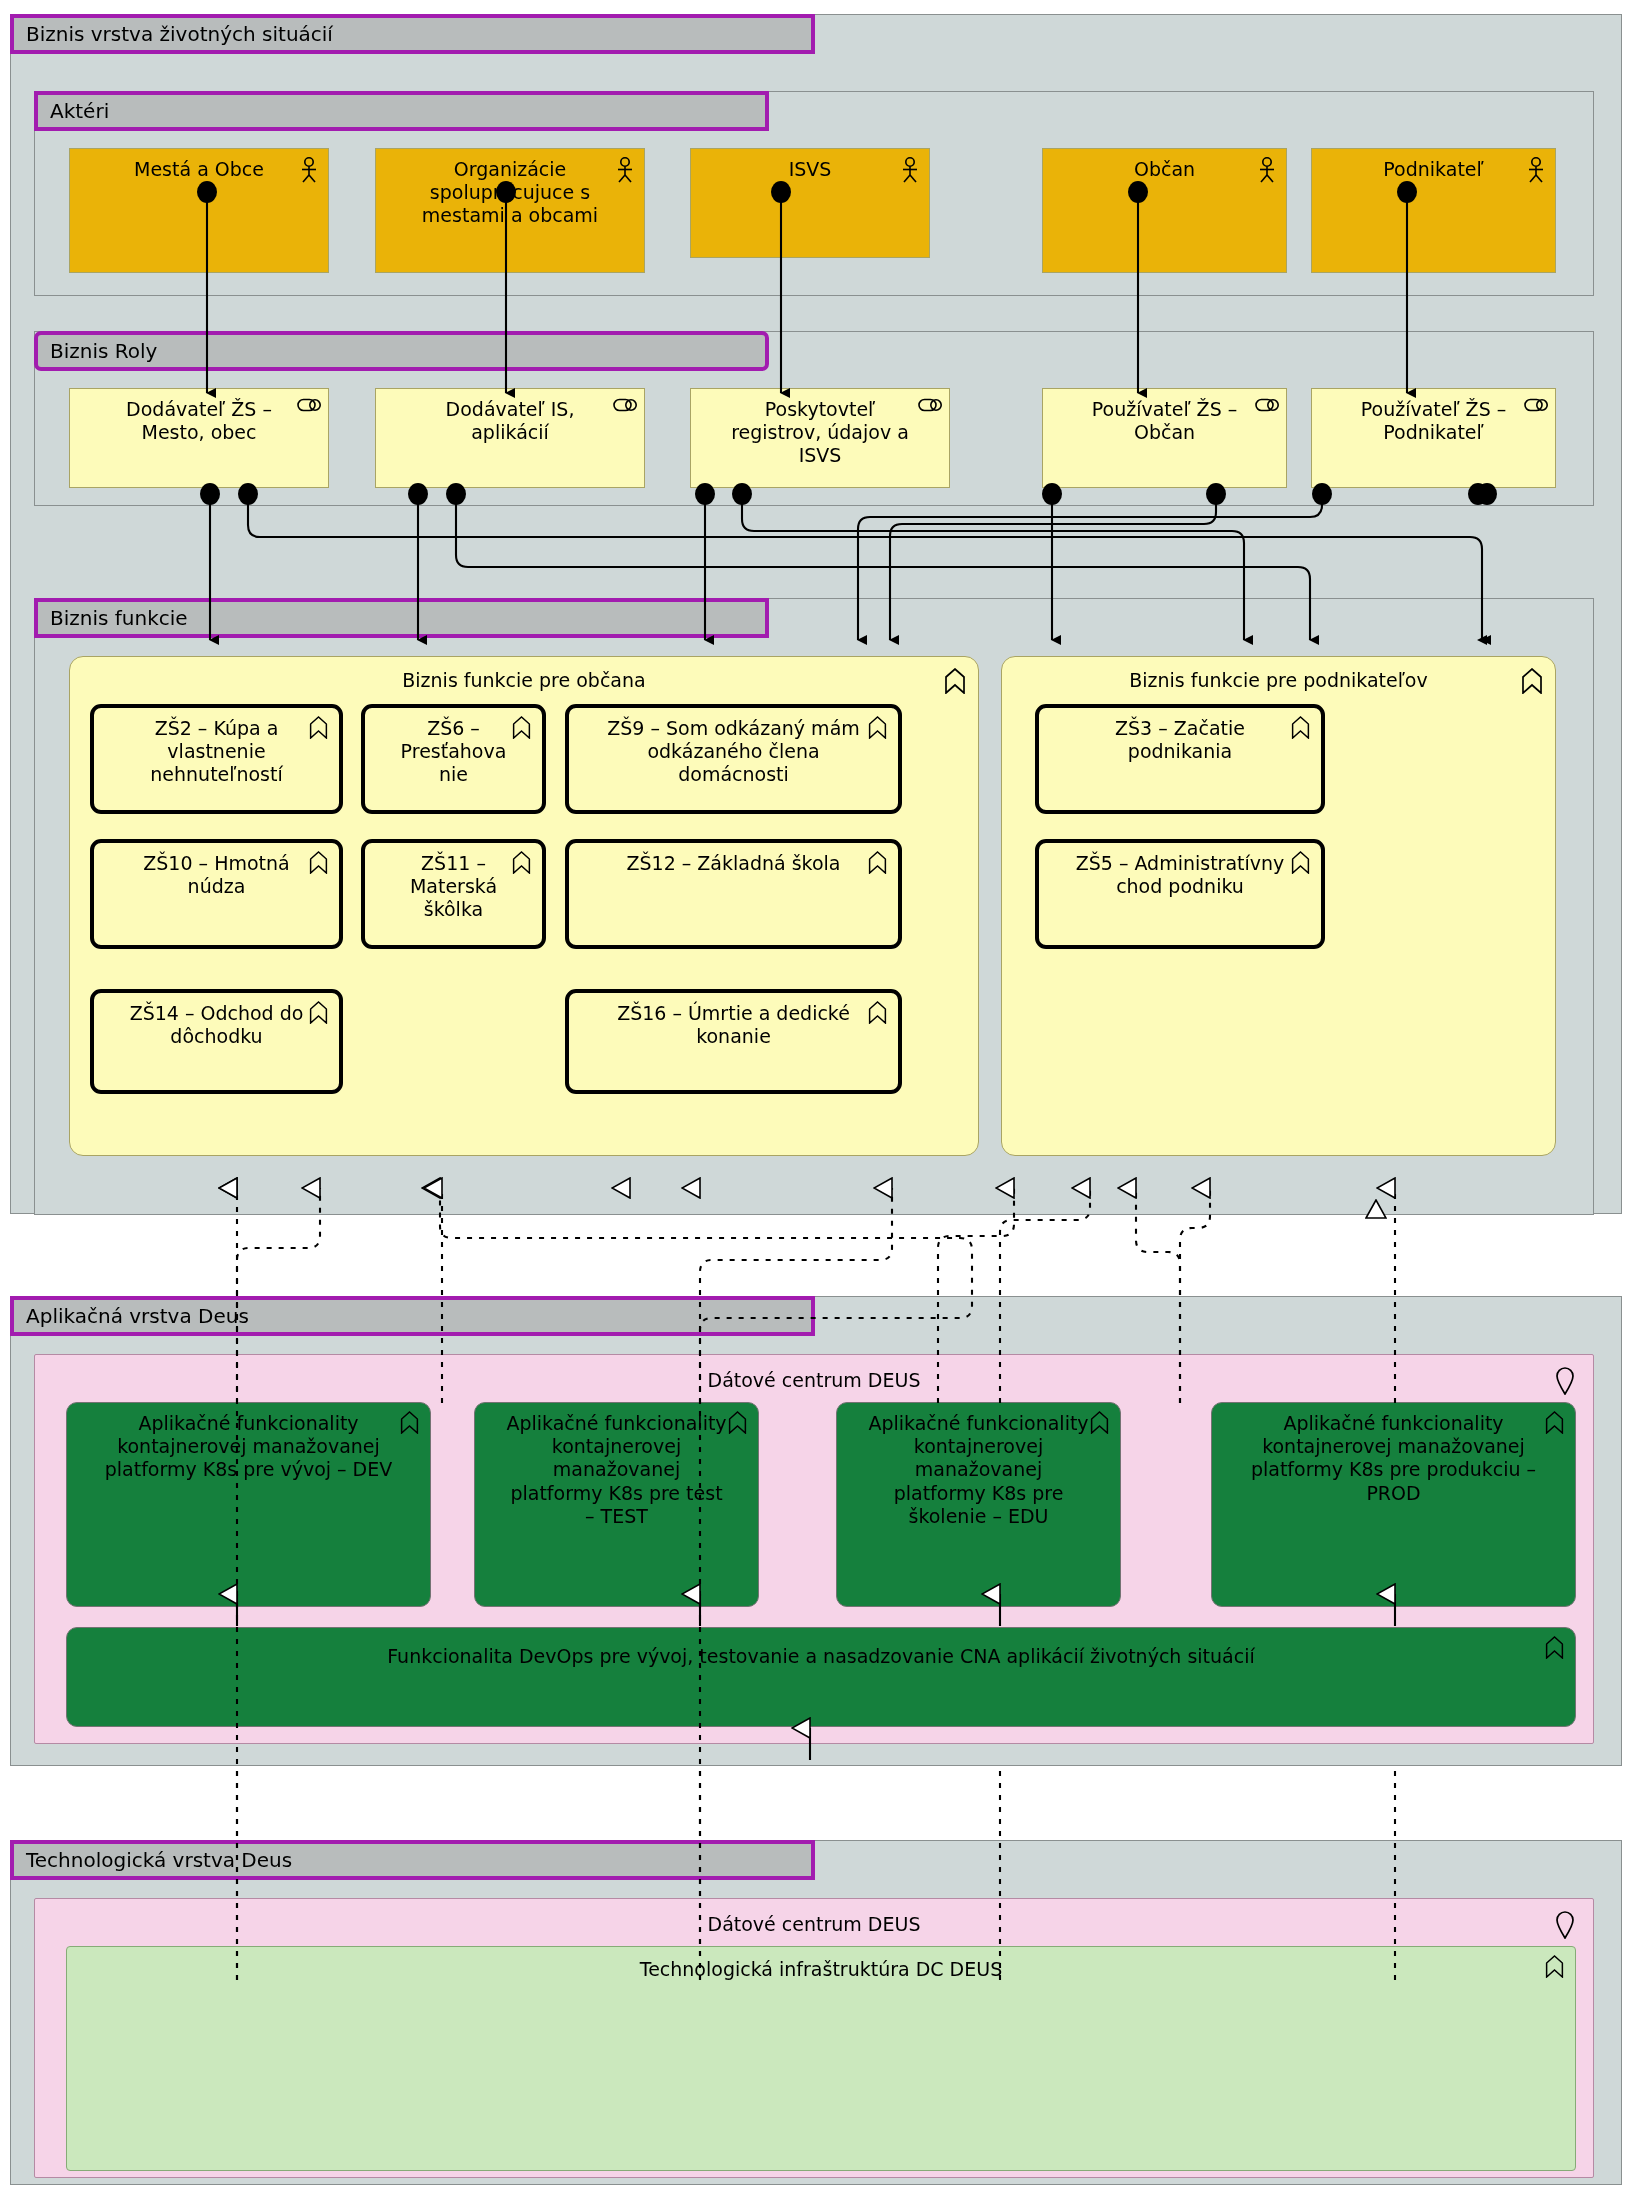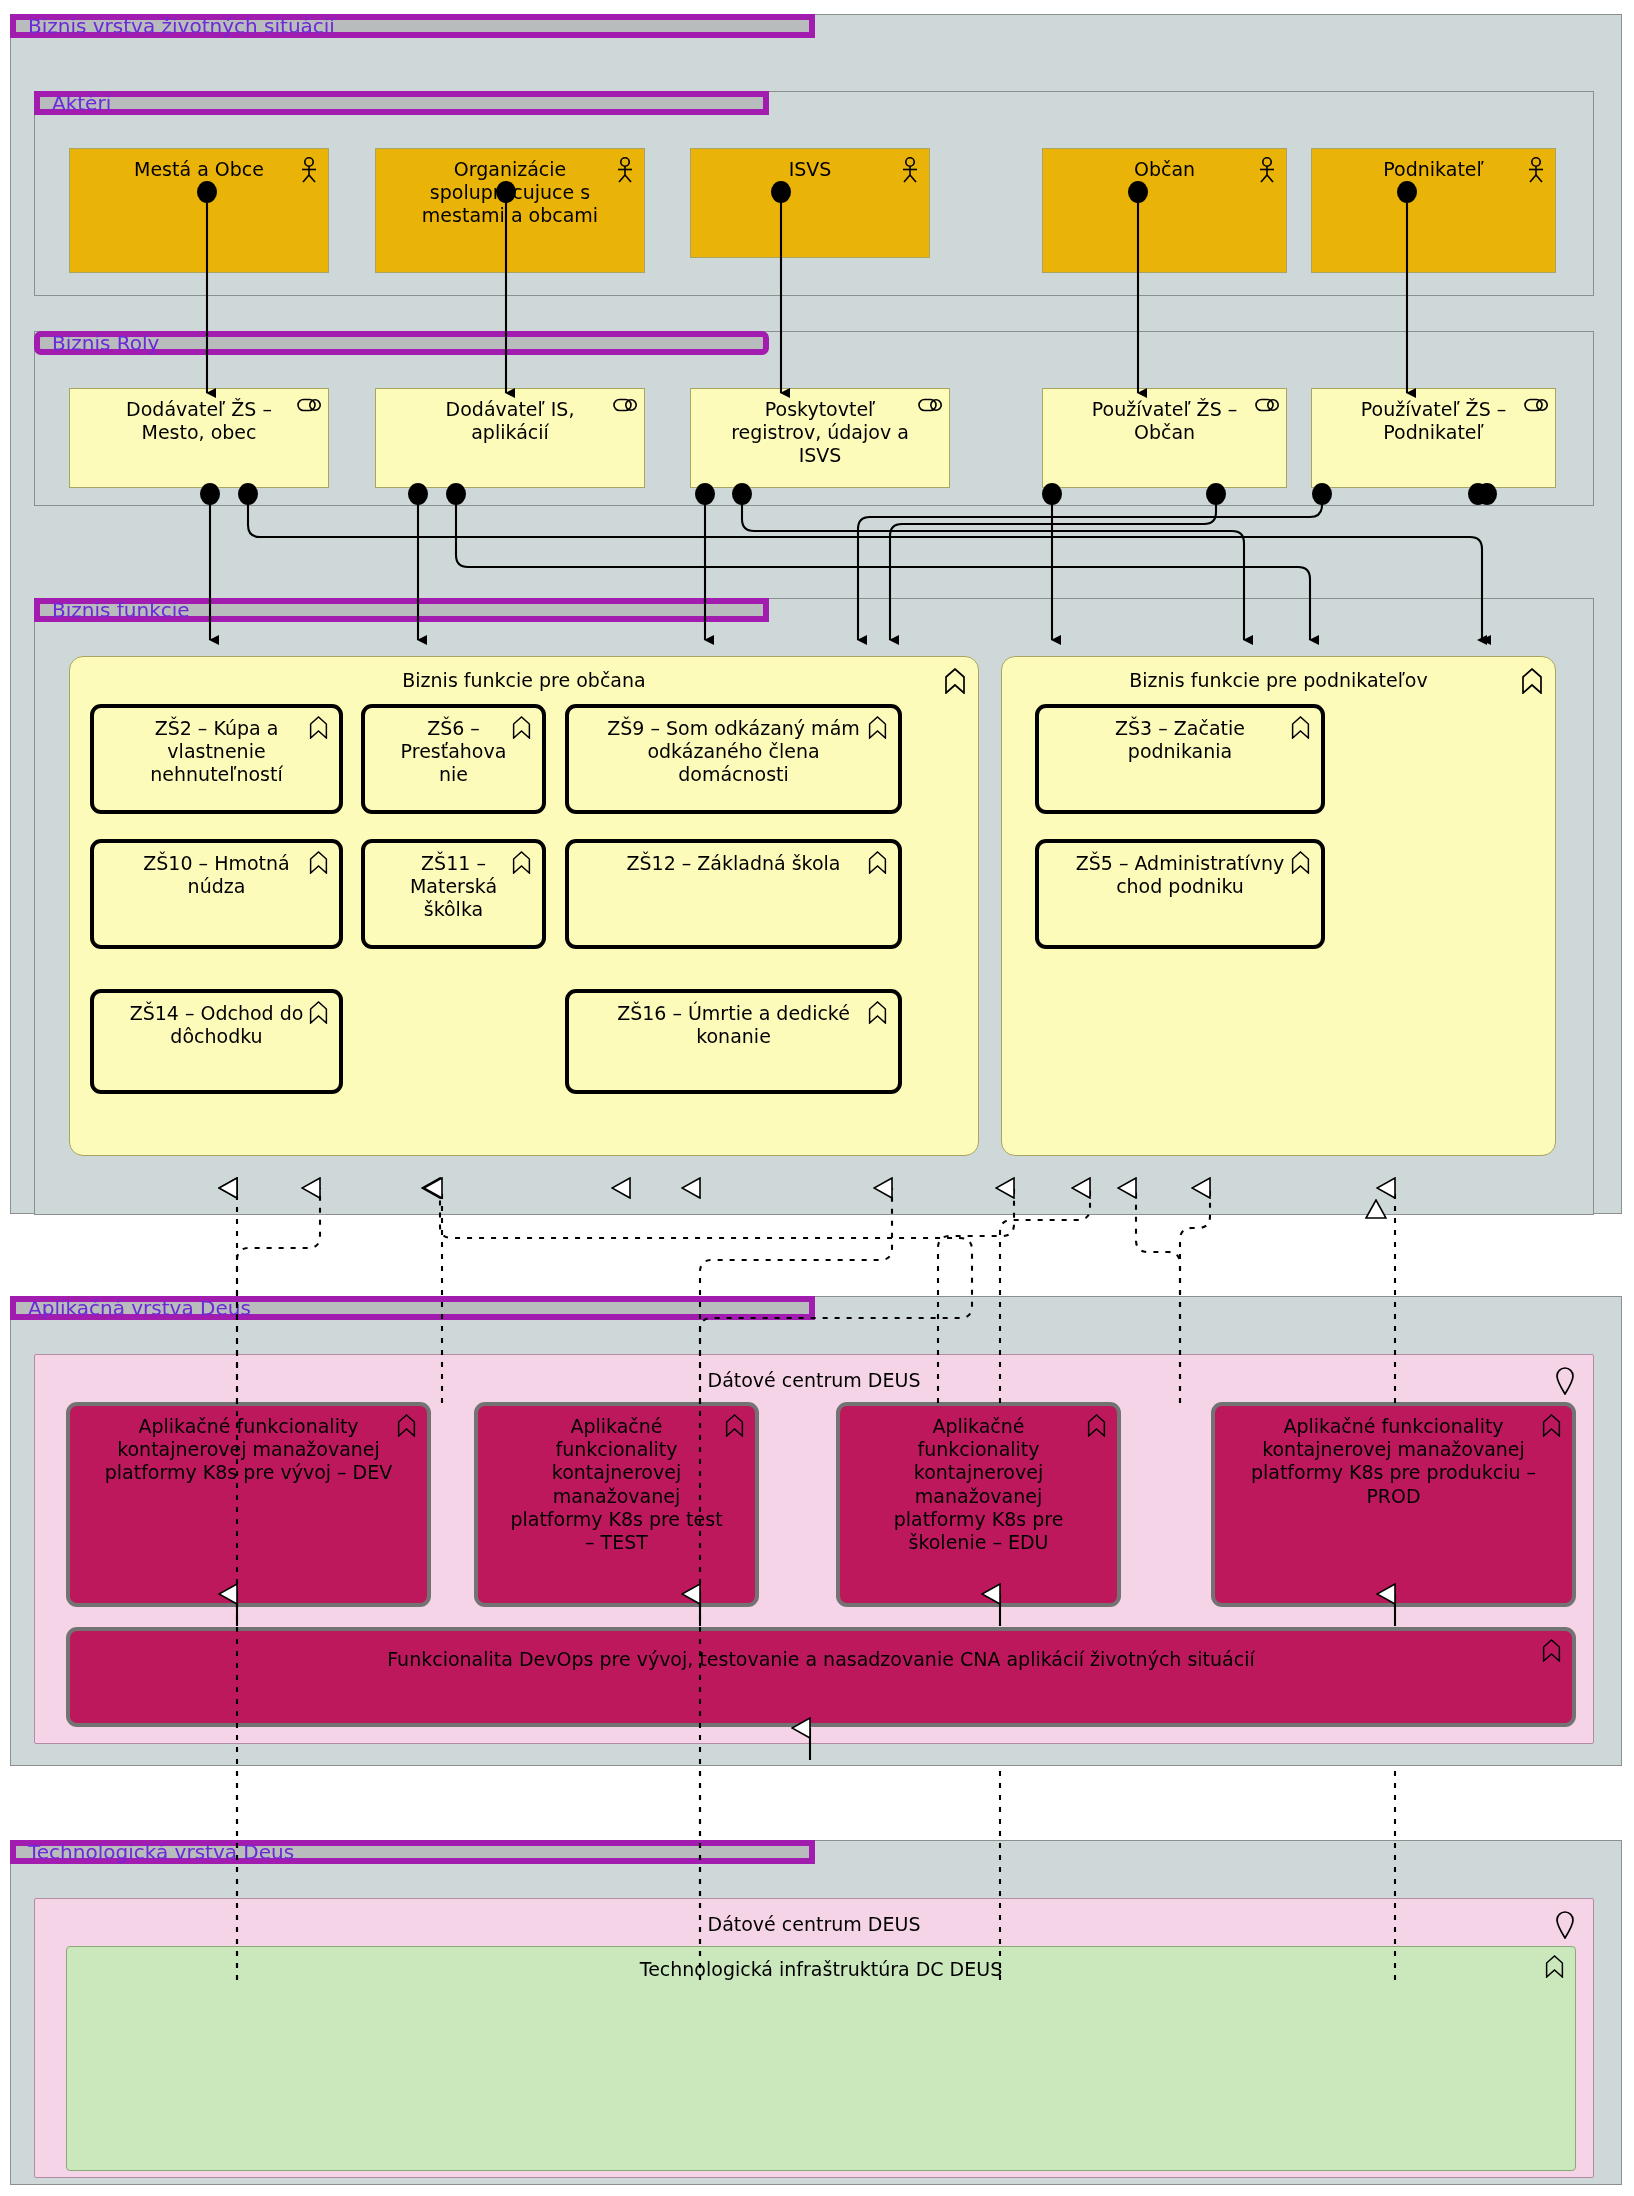--- a/index.html
+++ b/index.html
@@ -18,29 +18,29 @@
   .grp{
     position:absolute;
     background:#cfd8d8;
     border:1px solid #8a9090;
     box-sizing:border-box;
   }
   .grp-tab{
     position:absolute;
     left:-1px;
     top:-1px;
-    height:24px;
+    height:40px;
     background:#b8bcbc;
-    border:6px solid #a21caf;
+    border:4px solid #a21caf;
     box-sizing:border-box;
     display:flex;
     align-items:center;
     padding-left:12px;
     font-size:20px;
-    color:#6d28d9;
+    color:#000000;
     white-space:nowrap;
   }
 
   
   .el{
     position:absolute;
     box-sizing:border-box;
     display:flex;
     align-items:flex-start;
     justify-content:center;
@@ -49,21 +49,21 @@
     line-height:1.22;
     color:#000;
     padding:9px 30px 6px 30px;
     overflow:hidden;
   }
   .actor{background:#eab308;border:1px solid #a9a464;}
   .role{background:#fdfbba;border:1px solid #a9a464;}
   .fn-group{background:#fdfbba;border:1px solid #a9a464;border-radius:14px;}
   .fn{background:#fdfbba;border:4px solid #000000;border-radius:11px;}
   .app-group{background:#f6d4e8;border:1px solid #b58aa4;border-radius:2px;}
-  .appfn{background:#be185d;border:4px solid #737373;border-radius:11px;}
+  .appfn{background:#15803d;border:1px solid #737373;border-radius:11px;}
   .tech{background:#cbe8bd;border:1px solid #86ab77;border-radius:4px;}
 
   .el .lbl{display:block;width:100%;}
 
   
   .ic{position:absolute;top:8px;right:7px;width:24px;height:26px;}
   .ic svg{display:block;}
 
   
   #wires{position:absolute;left:0;top:0;width:1634px;height:2196px;pointer-events:none;}

